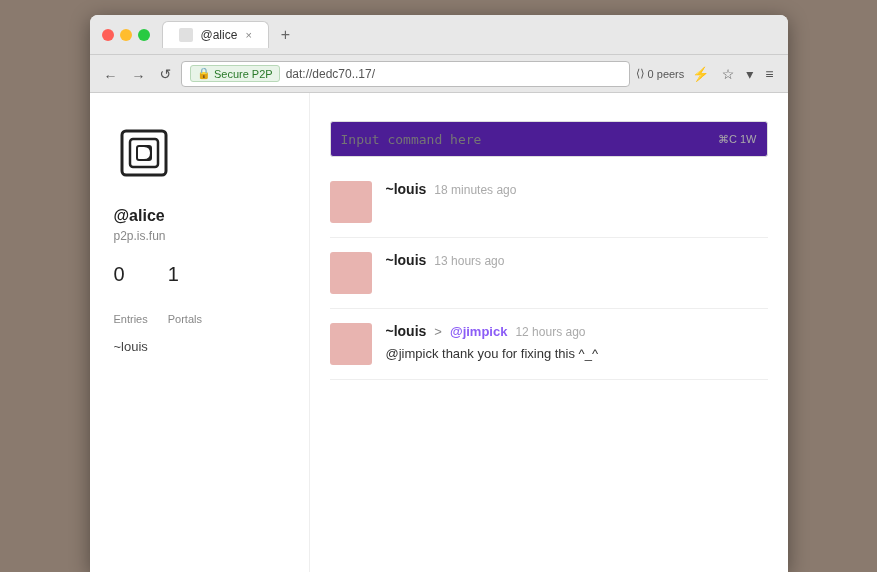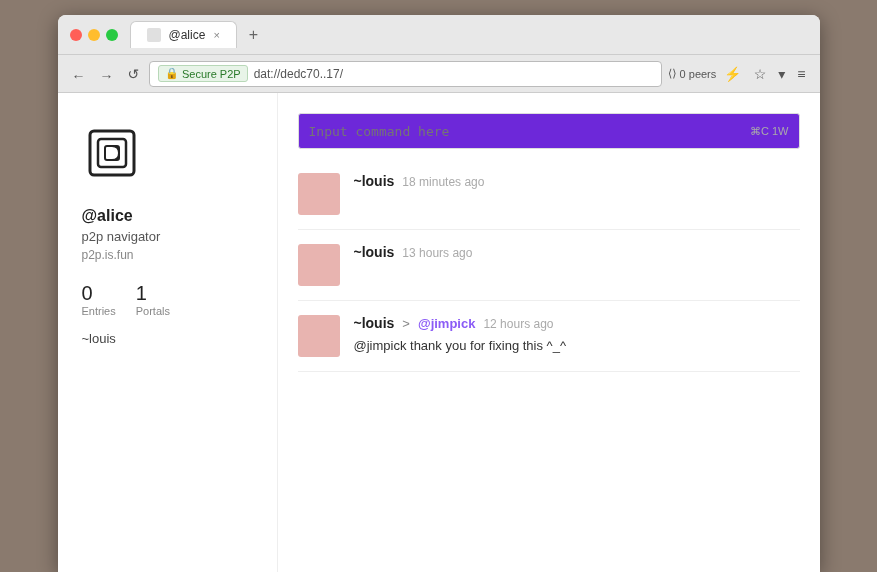--- a/index.html
+++ b/index.html
@@ -6,21 +6,21 @@
     body {
       font-family: -apple-system, BlinkMacSystemFont, 'Segoe UI', sans-serif;
       background: #8a7a6e;
       width: 877px;
       height: 572px;
       overflow: hidden;
     }
 
     
     .browser-window {
-      width: 762px;
+      width: 698px;
       margin: 15px auto 0;
       border-radius: 8px 8px 0 0;
       box-shadow: 0 4px 20px rgba(0,0,0,0.4);
       overflow: hidden;
       background: #f5f5f5;
     }
 
     .title-bar {
       background: #e8e8e8;
       height: 40px;
@@ -206,20 +206,21 @@
 
     .stat-num {
       font-size: 20px;
       font-weight: 400;
       color: #222;
     }
 
     .stat-label {
       font-size: 11px;
       color: #888;
+      margin-top: 27px;
     }
 
     .stat-block { display: flex; flex-direction: column; }
 
     .following-section {
       margin-top: 12px;
     }
 
     .following-label {
       font-size: 13px;
@@ -228,24 +229,24 @@
 
     
     .main-feed {
       flex: 1;
       display: flex;
       flex-direction: column;
       overflow-y: auto;
     }
 
     .command-bar {
-      margin: 20px 20px 10px;
-      display: flex;
-      align-items: center;
-      background: #6d28d9;
+      margin: 28px 20px 10px;
+      display: flex;
+      align-items: center;
+      background: #4c1d95;
       border: 1px solid #ddd;
       border-radius: 3px;
       padding: 0 10px;
       height: 36px;
     }
 
     .command-input {
       flex: 1;
       background: none;
       border: none;
@@ -372,21 +373,20 @@
       <div class="logo-container">
         
         <svg class="logo-svg" viewBox="0 0 60 60" fill="none" xmlns="http://www.w3.org/2000/svg">
           <rect x="8" y="8" width="44" height="44" rx="4" stroke="#222" stroke-width="3" fill="none"></rect>
           <rect x="16" y="16" width="28" height="28" rx="3" stroke="#222" stroke-width="2.5" fill="none"></rect>
           <rect x="23" y="23" width="14" height="14" rx="2" stroke="#222" stroke-width="2" fill="none"></rect>
           <path d="M 30 37 Q 37 37 37 30 Q 37 23 30 23" stroke="#222" stroke-width="2" fill="none"></path>
         </svg>
       </div>
       <div class="username">@alice</div>
-      <div class="tagline">p2p navigator</div>
       <div class="website">p2p.is.fun</div>
       <div class="stats">
         <div class="stat-block">
           <span class="stat-num">0</span>
           <span class="stat-label">Entries</span>
         </div>
         <div class="stat-block">
           <span class="stat-num">1</span>
           <span class="stat-label">Portals</span>
         </div>

